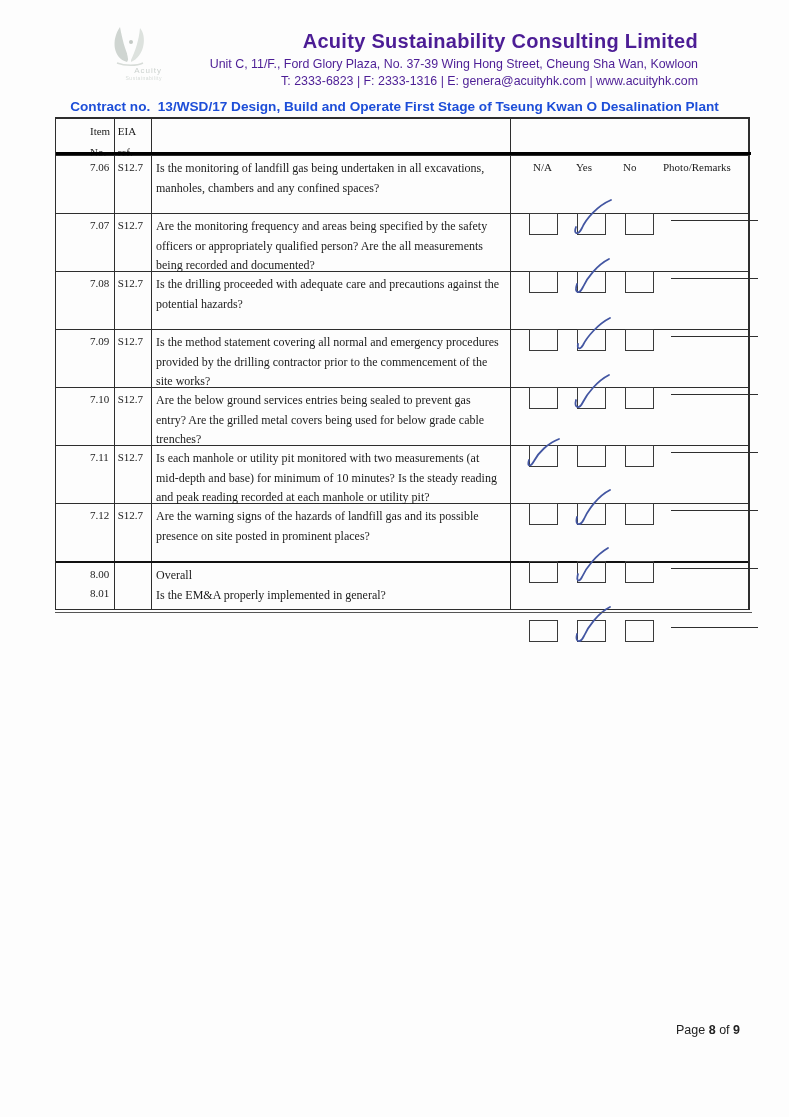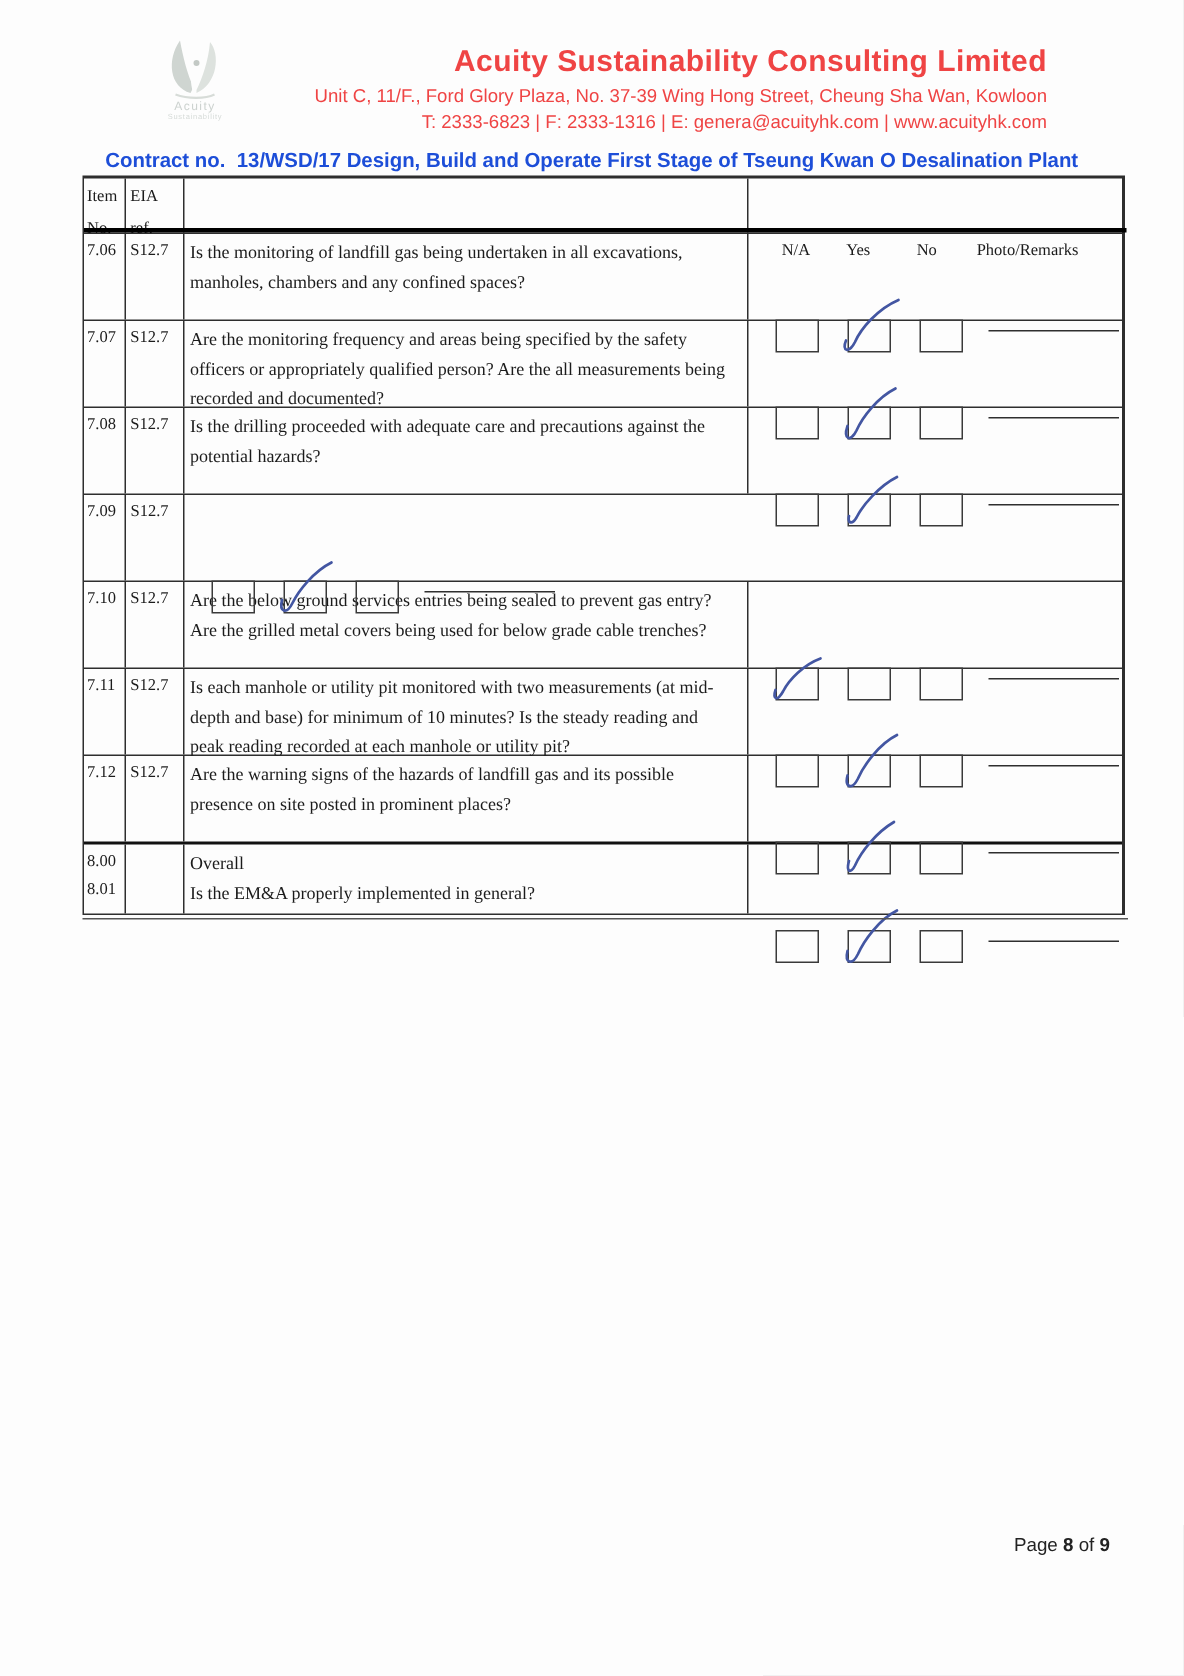--- a/index.html
+++ b/index.html
@@ -6,27 +6,27 @@
   .page{
     position:relative;
     width:789px;height:1117px;
     background:#fdfdfd;
     font-family:"Liberation Serif", serif;
     color:#1b1b1b;
     overflow:hidden;
   }
   
   .letterhead{position:absolute;left:0;top:0;width:100%;}
-  .logo{position:absolute;left:98px;top:22px;width:64px;height:66px;text-align:center;}
+  .logo{position:absolute;left:98px;top:22px;width:64px;height:66px;text-align:right;}
   .logo svg{display:block;margin:0 auto;}
   .logo-t1{font-family:"Liberation Sans",sans-serif;font-size:8px;color:#ccd2cf;letter-spacing:1px;}
   .logo-t2{font-family:"Liberation Sans",sans-serif;font-size:5px;color:#d6dbd8;letter-spacing:.5px;}
   .head-text{
     position:absolute;right:91px;top:30px;width:560px;
-    text-align:right;font-family:"Liberation Sans",sans-serif;color:#ef4444;
+    text-align:right;font-family:"Liberation Sans",sans-serif;color:#4c1d95;
   }
   .company-name{font-size:20px;font-weight:bold;letter-spacing:.3px;margin-bottom:3px;}
   .company-line{font-size:12.4px;line-height:16.5px;}
   .doc-title{
     position:absolute;left:0;top:99px;width:100%;text-align:center;
     font-family:"Liberation Sans",sans-serif;font-weight:bold;font-size:13.6px;color:#1d4ed8;
     white-space:pre-wrap;
   }
   
   .tbl{
@@ -35,21 +35,21 @@
     box-sizing:border-box;
     background:transparent;
   }
   .row{display:flex;box-sizing:border-box;border-top:1px solid #2e2e2e;}
   .row:first-child{border-top:none;}
   .hrow{height:37px;}
   .qrow{height:58px;}
   .frow{height:48px;border-top:2px solid #111;}
   .hline{position:absolute;left:0;width:695px;height:0;border-top:3px solid #000;top:34px;}
   .cell{box-sizing:border-box;}
-  .c-item{width:28px;border-right:1px solid #2e2e2e;padding:2px 1px 0 2px;font-size:11px;line-height:21px;}
+  .c-item{width:28px;border-right:1px solid #2e2e2e;padding:2px 1px 0 2px;font-size:11px;line-height:21px;margin-left:32px;}
   .c-eia {width:39px;border-right:1px solid #2e2e2e;padding:2px 1px 0 3px;font-size:11px;line-height:21px;}
   .c-q   {width:378px;border-right:1px solid #2e2e2e;padding:3px 8px 0 4px;font-size:12px;line-height:19.5px;}
   .c-chk {width:250px;position:relative;margin-top:39px;}
   .qrow .c-item,.qrow .c-eia,.frow .c-item{line-height:19px;}
   .b{font-weight:normal;}
   
   .hlab{position:absolute;top:3px;font-size:11px;}
   .hlab-na{left:22px;} .hlab-yes{left:65px;} .hlab-no{left:112px;} .hlab-rem{left:152px;}
   
   .box{position:absolute;top:18px;width:27px;height:20px;border:1.5px solid #3a3a3a;background:transparent;}
@@ -153,20 +153,21 @@
         <span class="remarks-line"></span>
         <svg class="tick" viewBox="0 0 46 42">
             <path d="M9 30 C8 35 11 36 14 31 C18 23 29 10 41 4" stroke="#4356a2" stroke-width="1.8" fill="none" stroke-linecap="round"></path>
           </svg>
       </div>
     </div>
 
     <div class="row qrow">
       <div class="cell c-item">7.09</div>
       <div class="cell c-eia">S12.7</div>
+      <div class="cell c-q">Is the method statement covering all normal and emergency procedures provided by the drilling contractor prior to the commencement of the site works?</div>
       <div class="cell c-chk checked-yes">
         <span class="box box-na"></span>
         <span class="box box-yes"></span>
         <span class="box box-no"></span>
         <span class="remarks-line"></span>
         <svg class="tick" viewBox="0 0 46 42">
             <path d="M7 28 C5 36 10 38 14 30 C18 22 28 9 40 3" stroke="#4356a2" stroke-width="1.8" fill="none" stroke-linecap="round"></path>
           </svg>
       </div>
     </div>

